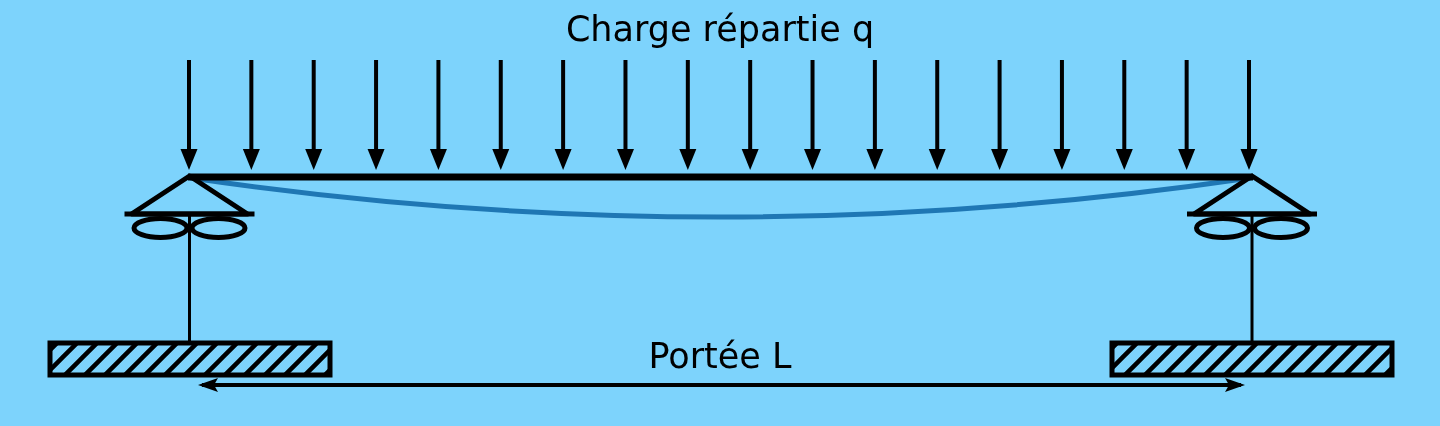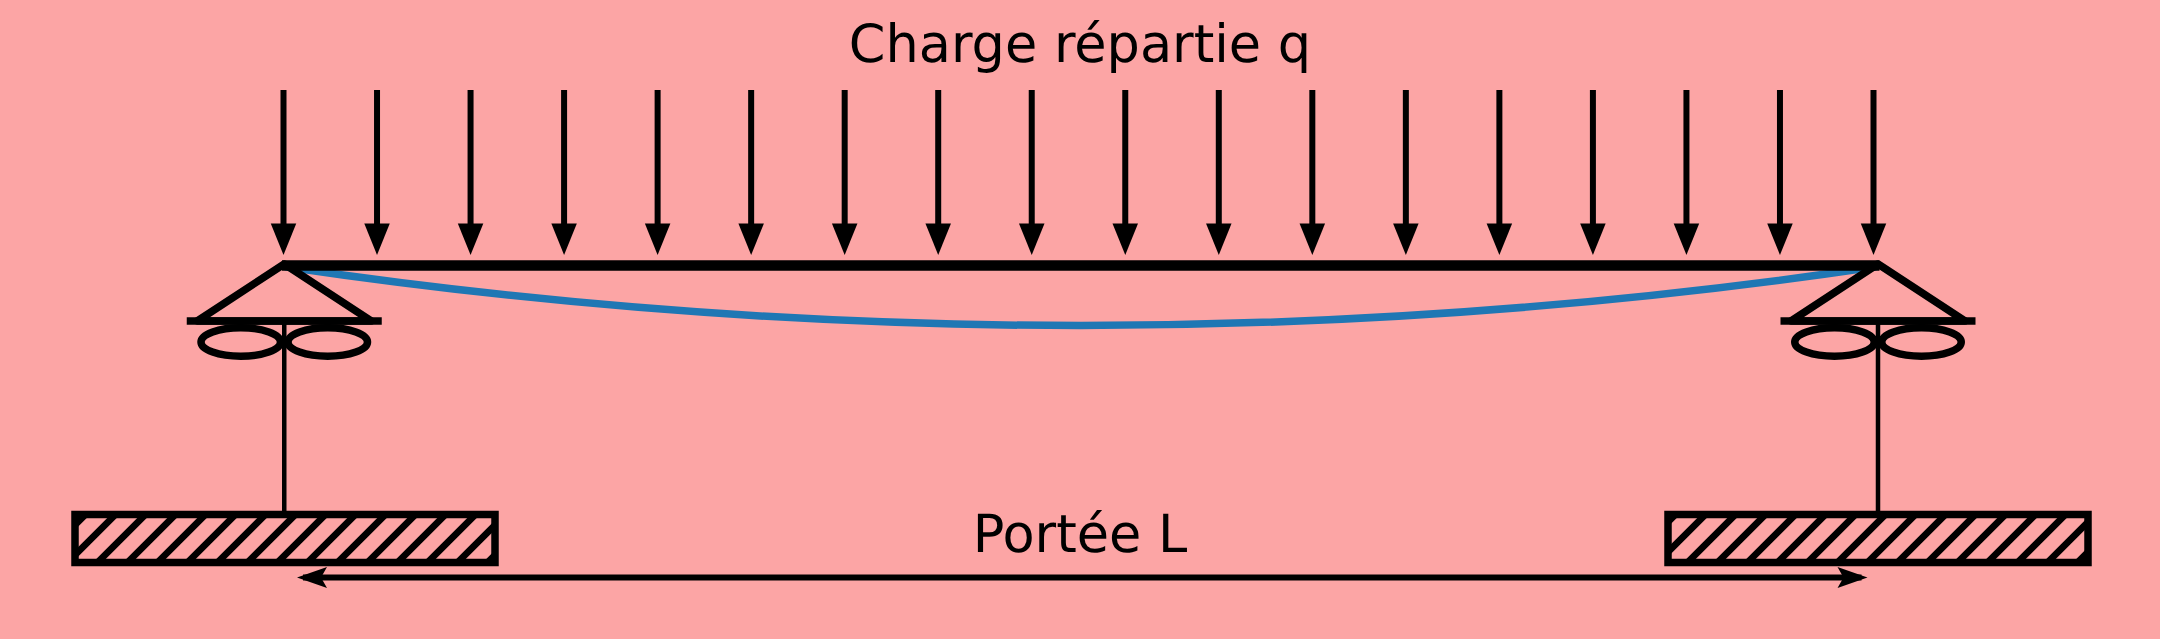--- a/index.html
+++ b/index.html
@@ -1,20 +1,20 @@
 <!DOCTYPE html>
 <html><head>
 <meta charset="utf-8">
 <style>
   html, body { margin: 0; padding: 0; background: #ffffff; }
   .canvas {
     position: relative;
     width: 1440px;
     height: 426px;
-    background: #fca5a5;
+    background: #7dd3fc;
     overflow: hidden;
     font-family: "DejaVu Sans", "Liberation Sans", sans-serif;
   }
   svg { display: block; }
   svg text {
     font-family: "DejaVu Sans", "Liberation Sans", sans-serif;
   }
 </style>
 </head>
 <body>

